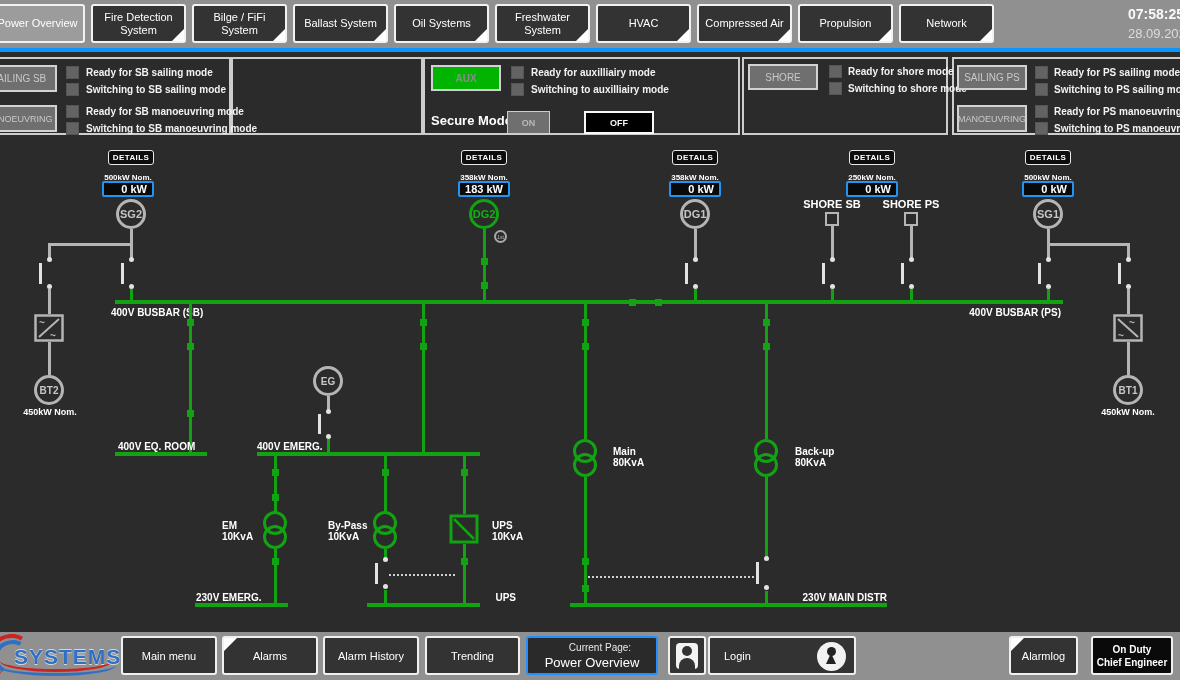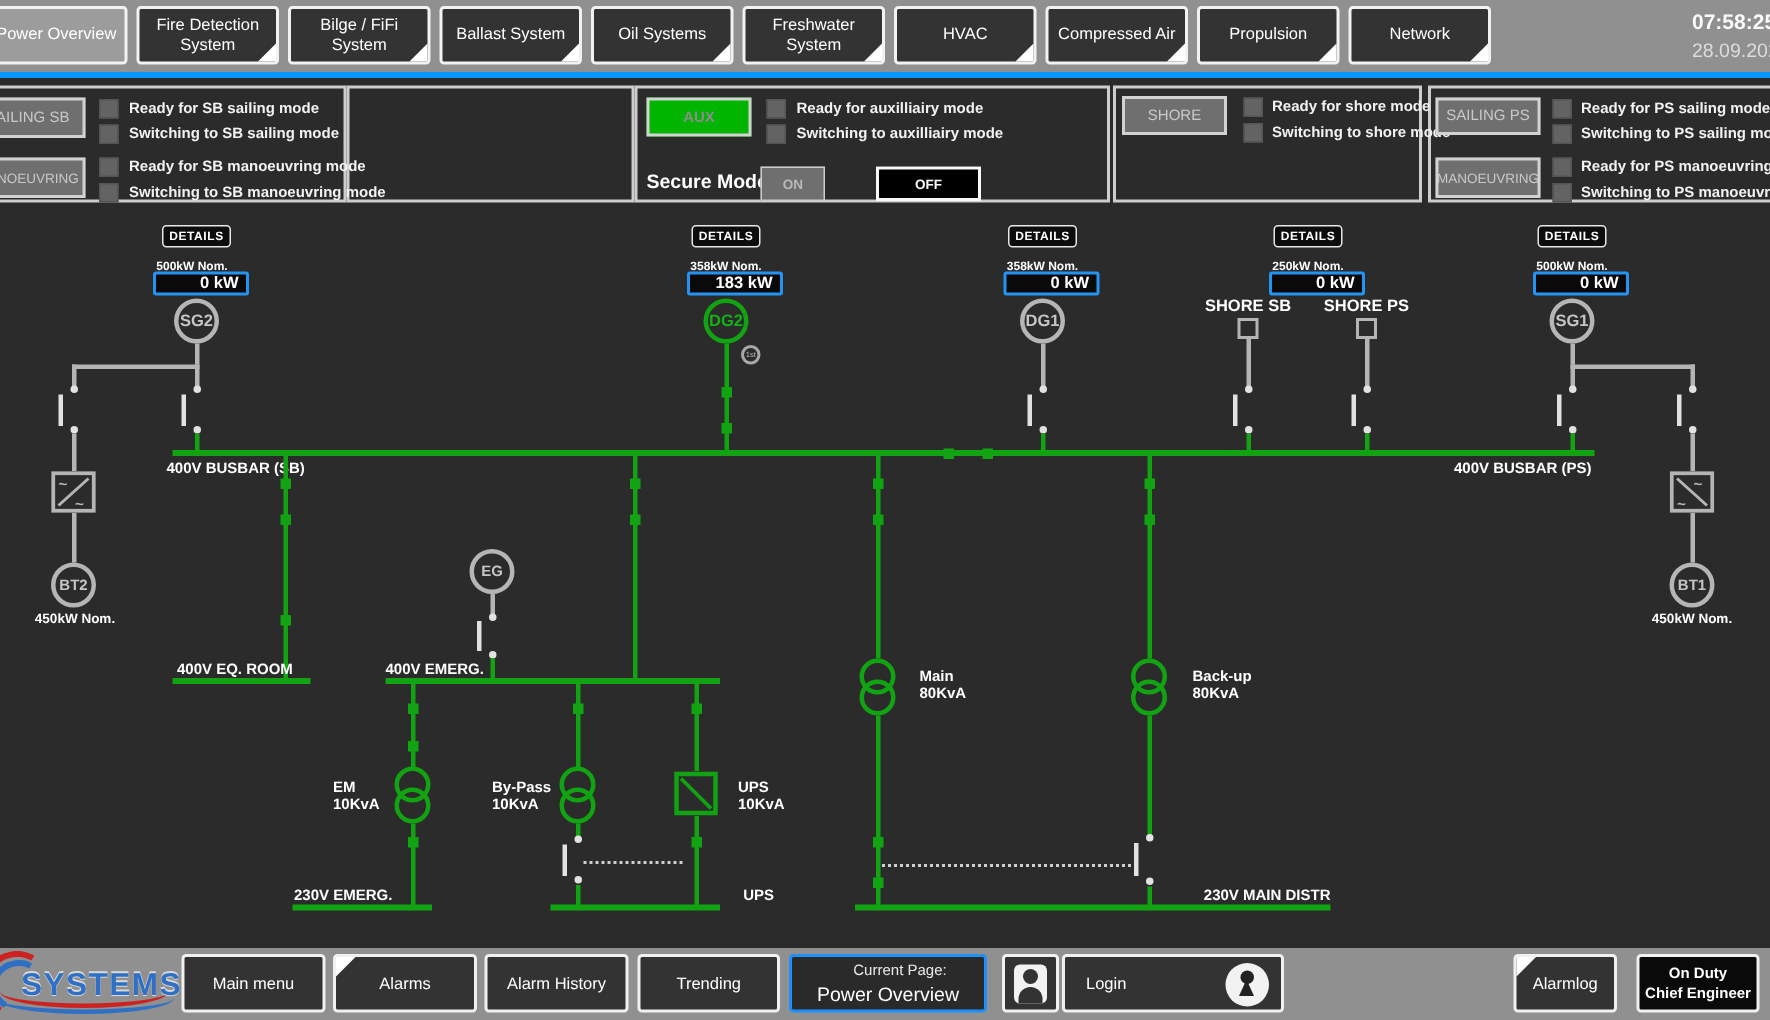--- a/index.html
+++ b/index.html
@@ -50,21 +50,21 @@
             background:#2b2b2b; color:#c6c6c6; font-weight:bold; font-size:11px;
             display:flex; align-items:center; justify-content:center; z-index:3; }
   .circle.green { border-color:#12a312; color:#15b015; }
   .circle.small { width:30px; height:30px; font-size:10px; }
   .badge { position:absolute; width:13px; height:13px; border:2px solid #a8a8a8; border-radius:50%;
            color:#bdbdbd; font-size:5px; display:flex; align-items:center; justify-content:center; z-index:3; }
   .details-btn { position:absolute; width:46px; height:15px; background:#0d0d0d; border:1px solid #e8e8e8;
                  border-radius:3px; color:#fff; font-size:8px; font-weight:bold; letter-spacing:.4px;
                  display:flex; align-items:center; justify-content:center; }
   .nominal { position:absolute; width:60px; text-align:center; color:#fff; font-size:8px; font-weight:bold; }
-  .kwbox { position:absolute; width:64px; height:16px; background:#0a0a0a; border:2px solid #2493f2;
+  .kwbox { position:absolute; width:52px; height:16px; background:#0a0a0a; border:2px solid #2493f2;
            border-radius:2px; color:#fff; font-size:11px; font-weight:bold;
            display:flex; align-items:center; justify-content:flex-end; padding-right:5px; }
   .dlabel { position:absolute; color:#fff; font-size:10px; font-weight:bold; white-space:nowrap; }
   .xfmr { position:absolute; width:24px; height:24px; border:3px solid #12a312; border-radius:50%; }
   .sq { position:absolute; width:14px; height:14px; border:2px solid #b5b5b5; }
   .dotted { position:absolute; border-top:2px dotted #cfcfcf; }
   .xlabel { position:absolute; color:#fff; font-size:10px; font-weight:bold; line-height:11px; }
 
   
   .footer { position:absolute; left:0; top:632px; width:1180px; height:48px; background:#909090; }

